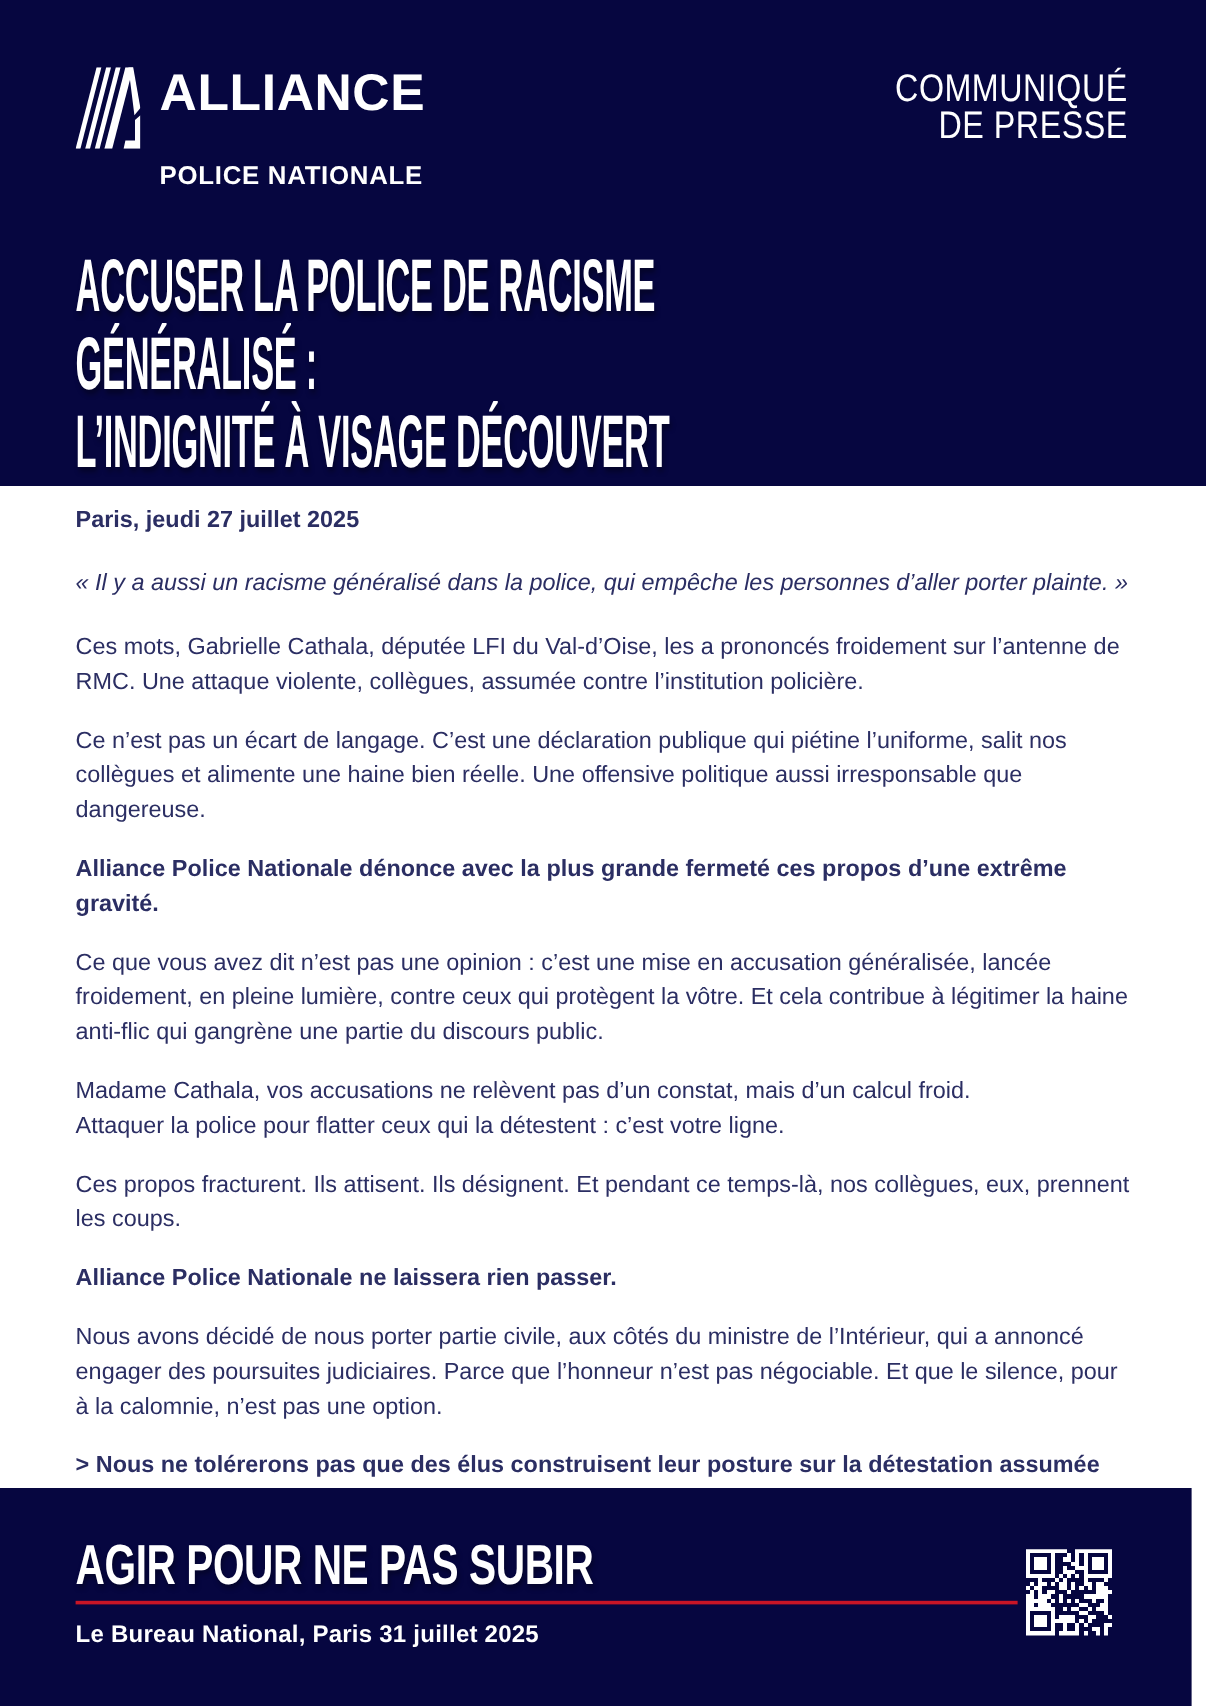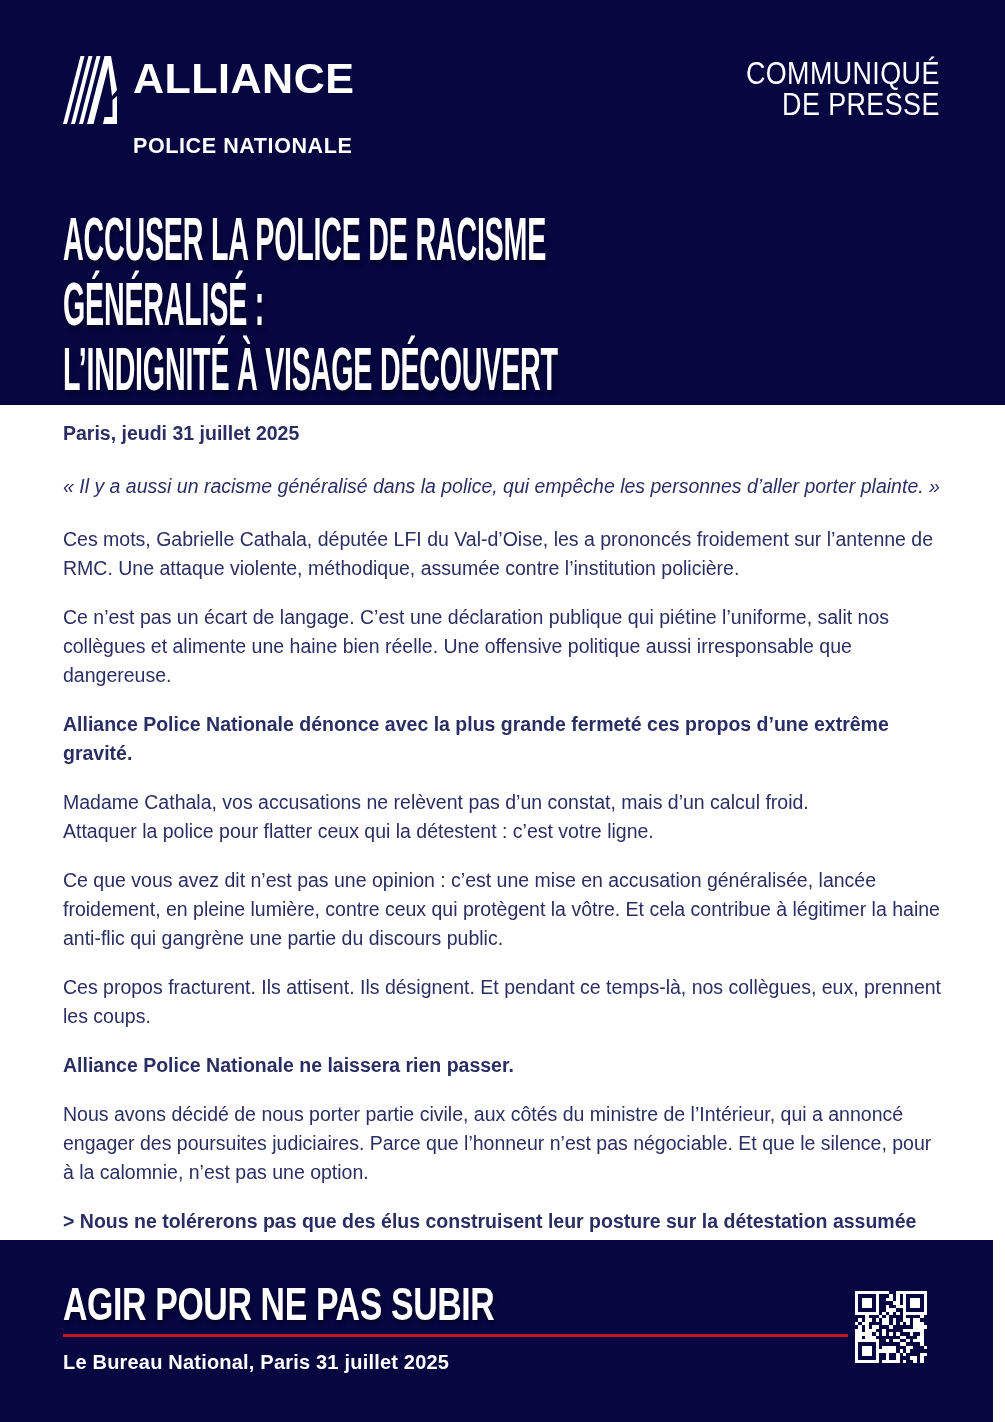--- a/index.html
+++ b/index.html
@@ -158,28 +158,28 @@
       </div>
     </div>
     <h1 class="page-title">
       <span class="tline"><span>ACCUSER LA POLICE DE RACISME</span></span>
       <span class="tline"><span>GÉNÉRALISÉ :</span></span>
       <span class="tline"><span>L’INDIGNITÉ À VISAGE DÉCOUVERT</span></span>
     </h1>
   </header>
 
   <main class="doc-body">
-    <p class="dateline">Paris, jeudi 31 juillet 2025</p>
+    <p class="dateline">Paris, jeudi 27 juillet 2025</p>
     <p class="quote">« Il y a aussi un racisme généralisé dans la police, qui empêche les personnes d’aller porter plainte. »</p>
-    <p class="n">Ces mots, Gabrielle Cathala, députée LFI du Val-d’Oise, les a prononcés froidement sur l’antenne de RMC. Une attaque violente, méthodique, assumée contre l’institution policière.</p>
+    <p class="n">Ces mots, Gabrielle Cathala, députée LFI du Val-d’Oise, les a prononcés froidement sur l’antenne de RMC. Une attaque violente, collègues, assumée contre l’institution policière.</p>
     <p class="n">Ce n’est pas un écart de langage. C’est une déclaration publique qui piétine l’uniforme, salit nos collègues et alimente une haine bien réelle. Une offensive politique aussi irresponsable que dangereuse.</p>
     <p class="b">Alliance Police Nationale dénonce avec la plus grande fermeté ces propos d’une extrême gravité.</p>
+    <p class="n">Ce que vous avez dit n’est pas une opinion : c’est une mise en accusation généralisée, lancée froidement, en pleine lumière, contre ceux qui protègent la vôtre. Et cela contribue à légitimer la haine anti-flic qui gangrène une partie du discours public.</p>
     <p class="n">Madame Cathala, vos accusations ne relèvent pas d’un constat, mais d’un calcul froid.
 Attaquer la police pour flatter ceux qui la détestent : c’est votre ligne.</p>
-    <p class="n">Ce que vous avez dit n’est pas une opinion : c’est une mise en accusation généralisée, lancée froidement, en pleine lumière, contre ceux qui protègent la vôtre. Et cela contribue à légitimer la haine anti-flic qui gangrène une partie du discours public.</p>
     <p class="n">Ces propos fracturent. Ils attisent. Ils désignent. Et pendant ce temps-là, nos collègues, eux, prennent les coups.</p>
     <p class="b">Alliance Police Nationale ne laissera rien passer.</p>
     <p class="n">Nous avons décidé de nous porter partie civile, aux côtés du ministre de l’Intérieur, qui a annoncé engager des poursuites judiciaires. Parce que l’honneur n’est pas négociable. Et que le silence, pour à la calomnie, n’est pas une option.</p>
     <p class="b">&gt; Nous ne tolérerons pas que des élus construisent leur posture sur la détestation assumée de la police.</p>
     <p class="b">&gt; Nous n'acceptons pas que certains d'entre eux utilisent leur mandat pour marteler des accusations aussi graves qu'irresponsables.</p>
     <p class="b">&gt; Nous combattrons, sans relâche, toute parole publique qui alimente la haine contre la police.</p>
   </main>
 
   <footer class="band footer-band">
     <div class="slogan">

